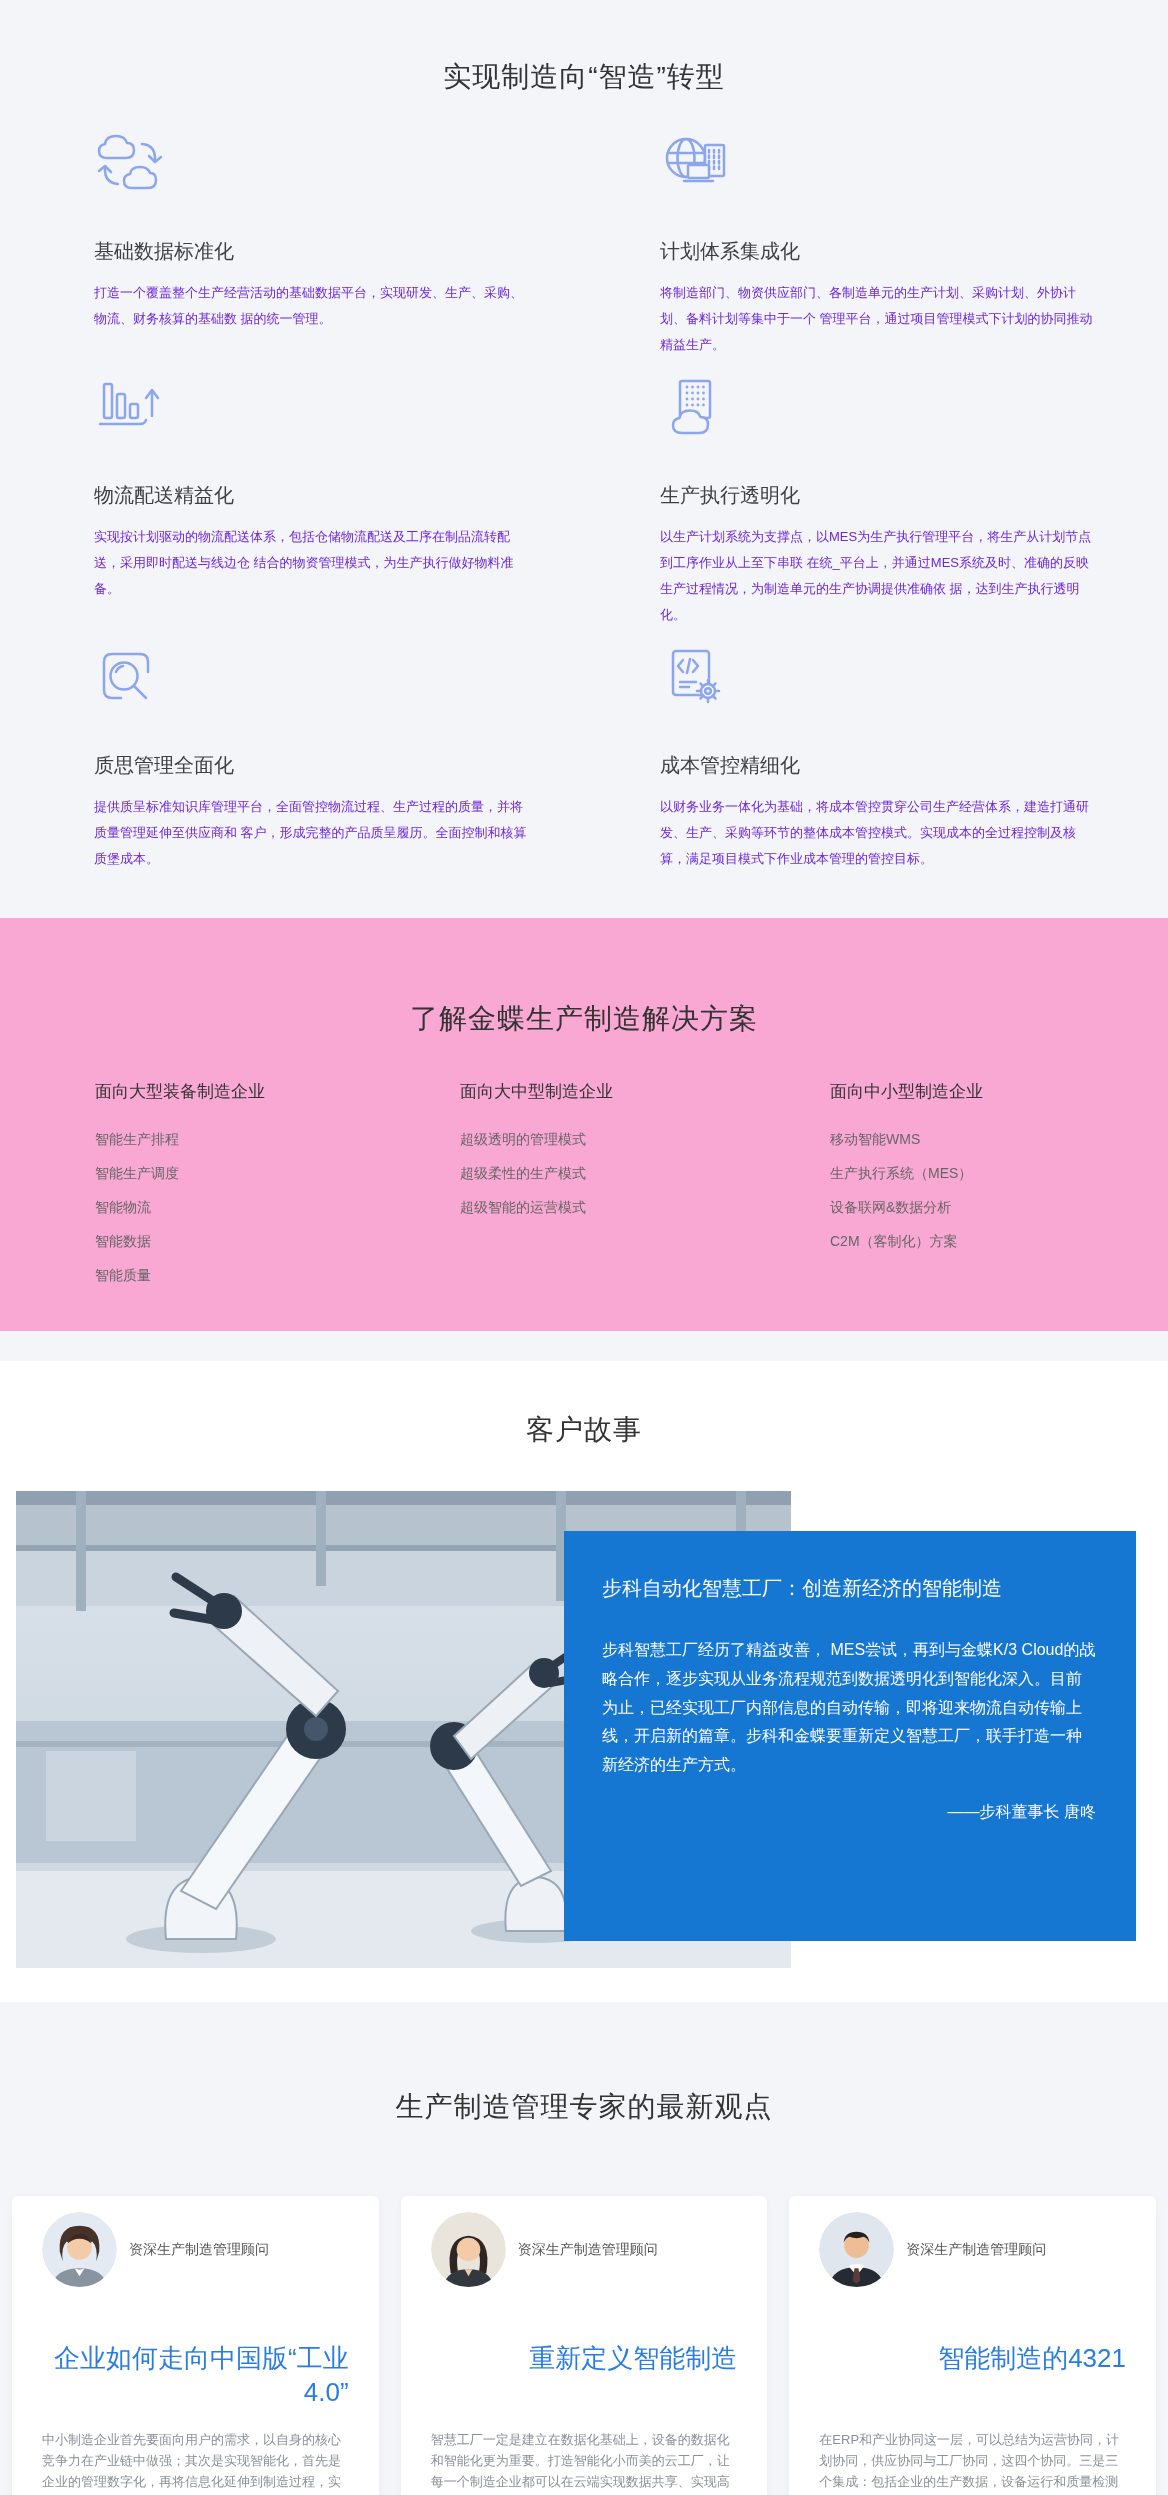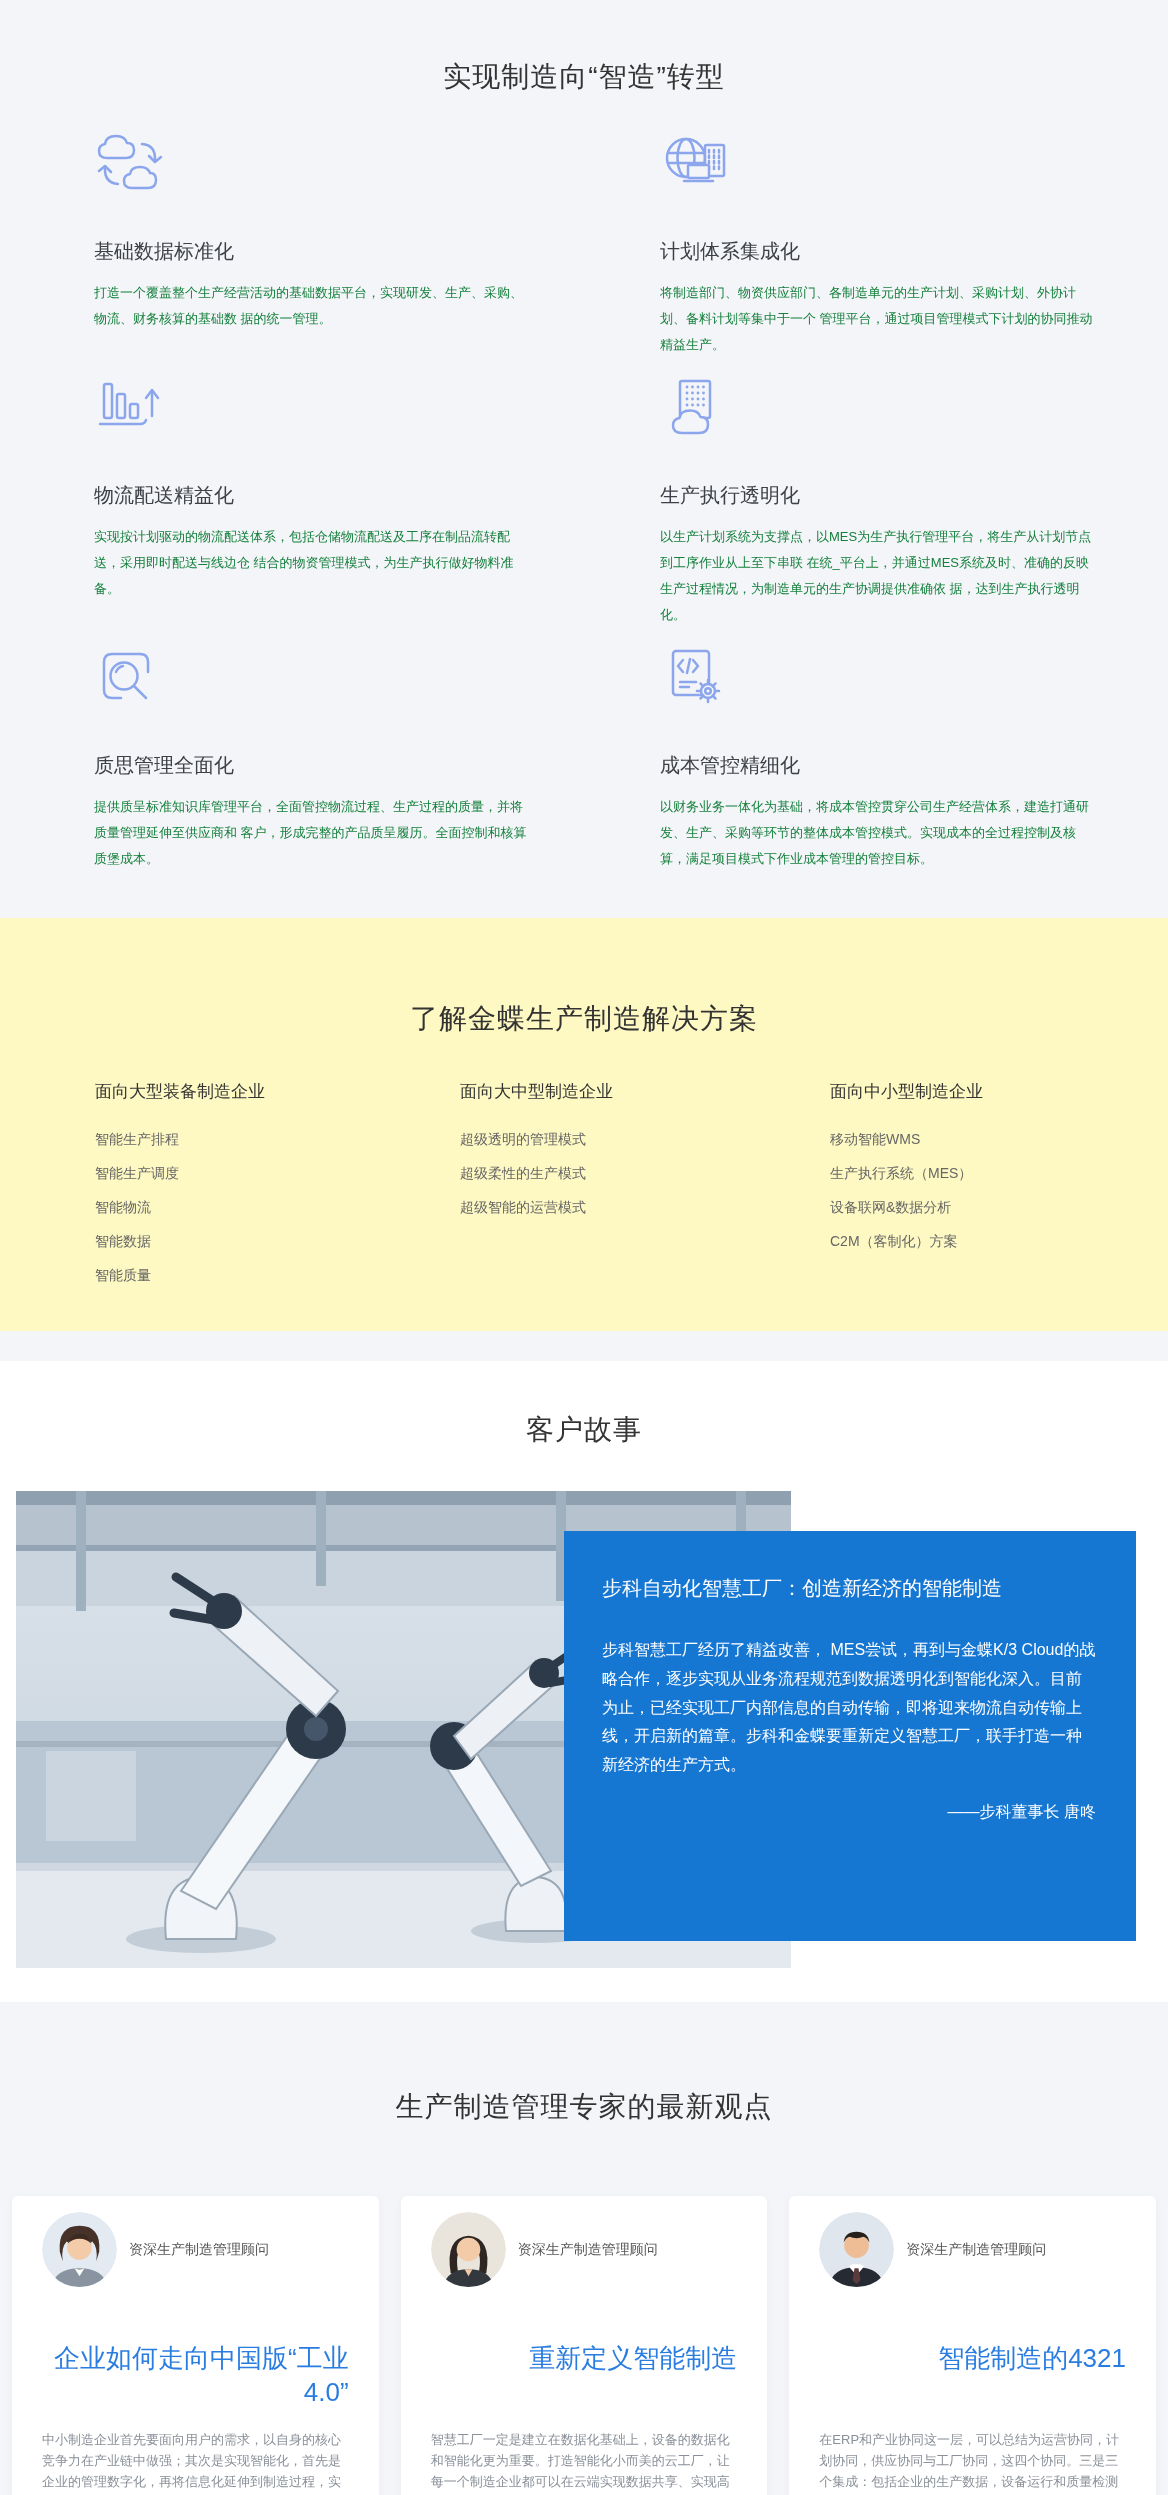--- a/index.html
+++ b/index.html
@@ -16,24 +16,24 @@
   }
 
   
   .sec-transform { padding:42px 0 46px; }
   .features-grid {
     width:1040px; margin:36px auto 0; padding-left:30px;
     display:grid; grid-template-columns:440px 440px; column-gap:126px; row-gap:18px;
   }
   .feature-icon { height:64px; margin-bottom:42px; }
   .feature-title { font-size:20px; font-weight:400; color:#3d4147; margin:0 0 15px; }
-  .feature-desc { font-size:13px; color:#15803d; line-height:2.0; margin:0; max-width:440px; }
+  .feature-desc { font-size:13px; color:#6d28d9; line-height:2.0; margin:0; max-width:440px; }
 
   
-  .sec-solutions { background:#fef9c3; padding:66px 0 38px; }
+  .sec-solutions { background:#f9a8d4; padding:66px 0 38px; }
   .sol-grid {
     width:1040px; margin:42px auto 0; padding-left:31px;
     display:grid; grid-template-columns:365px 370px auto;
   }
   .sol-header { font-size:17px; color:#333; font-weight:400; margin:0 0 20px; }
   .sol-item { font-size:14px; color:#666; padding:8px 0; cursor:pointer; }
 
   
   .sec-story { background:#fff; margin-top:30px; padding:34px 16px 34px; }
   .story-media { position:relative; height:477px; margin-top:42px; }

